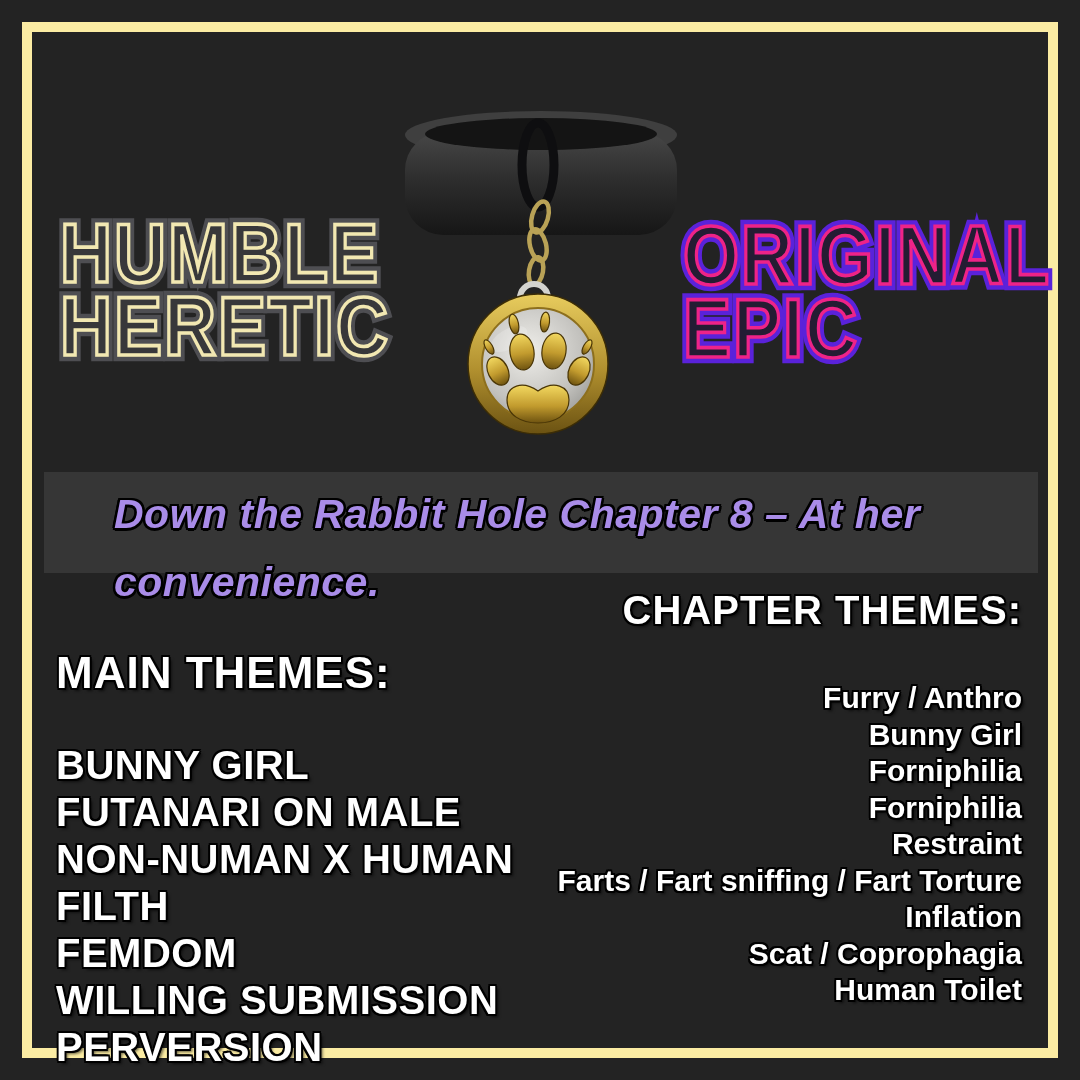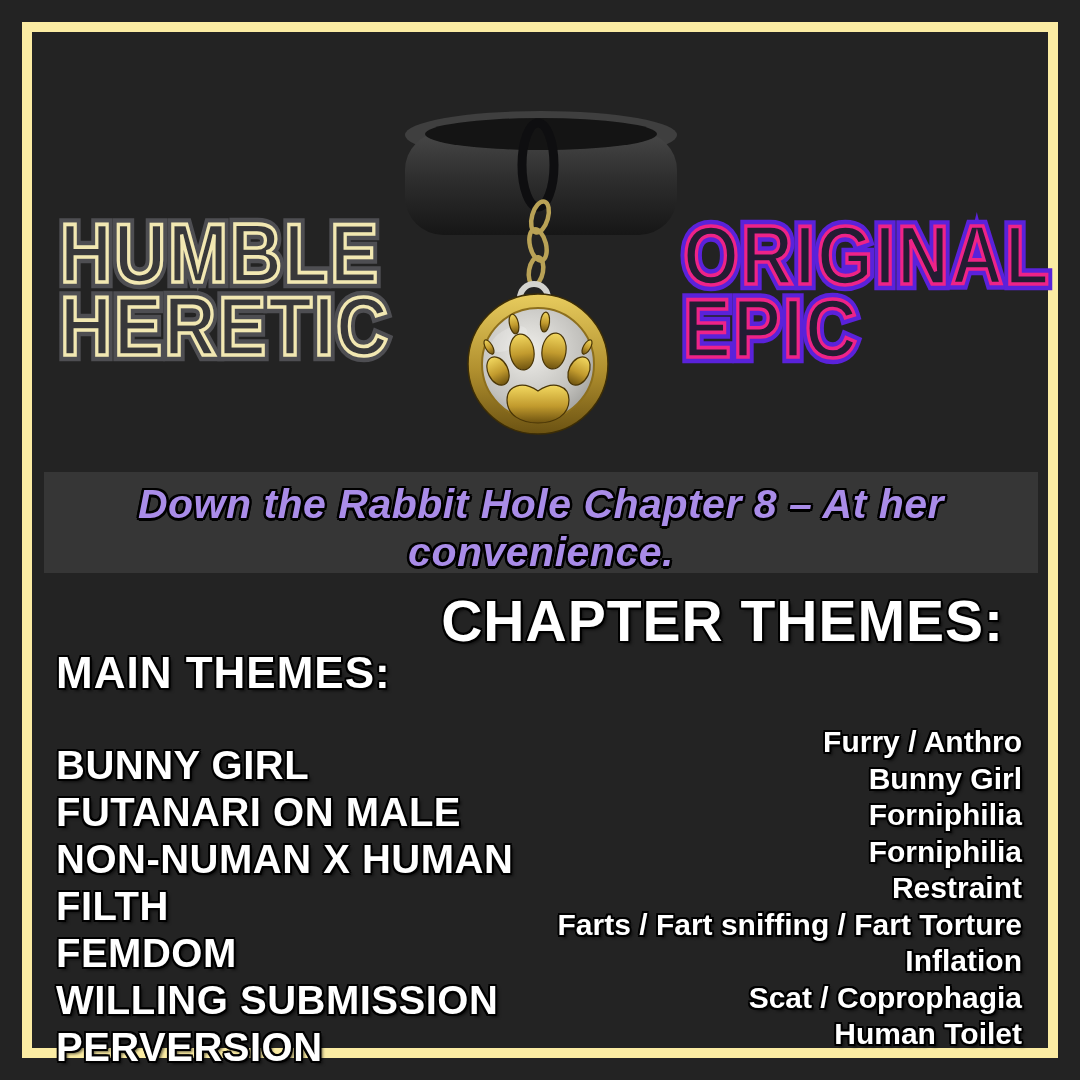--- a/index.html
+++ b/index.html
@@ -46,37 +46,37 @@
       1.6px 1.6px 0 #000,-1.6px 1.6px 0 #000,1.6px -1.6px 0 #000,-1.6px -1.6px 0 #000,
       3px 3px 3px rgba(0,0,0,.6);
   }
   
   .banner{
     position:absolute;left:44px;top:472px;width:994px;height:101px;
     background:#363636;
   }
   .banner-text{
     margin:8px 70px 0;
-    text-align:center;
+    text-align:left;
     font-style:italic;font-weight:700;
-    font-size:41px;line-height:48px;letter-spacing:.5px;
+    font-size:41px;line-height:68px;letter-spacing:.5px;
     color:#a98ce8;
     text-shadow:
       2.5px 0 0 #000,-2.5px 0 0 #000,0 2.5px 0 #000,0 -2.5px 0 #000,
       2px 2px 0 #000,-2px 2px 0 #000,2px -2px 0 #000,-2px -2px 0 #000;
   }
   
   .main-themes{position:absolute;left:56px;top:612px;}
   .main-themes .heading{font-size:44px;font-weight:700;letter-spacing:1px;margin-top:36px;}
   .main-themes .list{margin-top:44px;}
   .main-themes .item{font-size:40px;line-height:47px;font-weight:700;letter-spacing:.5px;white-space:nowrap;}
 
   .chapter-themes{position:absolute;right:58px;top:588px;width:620px;text-align:right;}
-  .chapter-themes .heading{font-size:57px;font-weight:700;letter-spacing:1px;margin-right:18px;}
-  .chapter-themes .list{margin-top:70px;}
+  .chapter-themes .heading{font-size:40px;font-weight:700;letter-spacing:1px;margin-right:0;}
+  .chapter-themes .list{margin-top:47px;}
   .chapter-themes .item{font-size:30px;line-height:36.5px;font-weight:700;white-space:nowrap;}
 </style>
 </head>
 <body>
 
 <div class="frame"></div>
 
 <svg class="collar" viewBox="0 0 290 345" aria-hidden="true">
   <defs>
     <linearGradient id="bandGrad" x1="0" y1="0" x2="0" y2="1">

